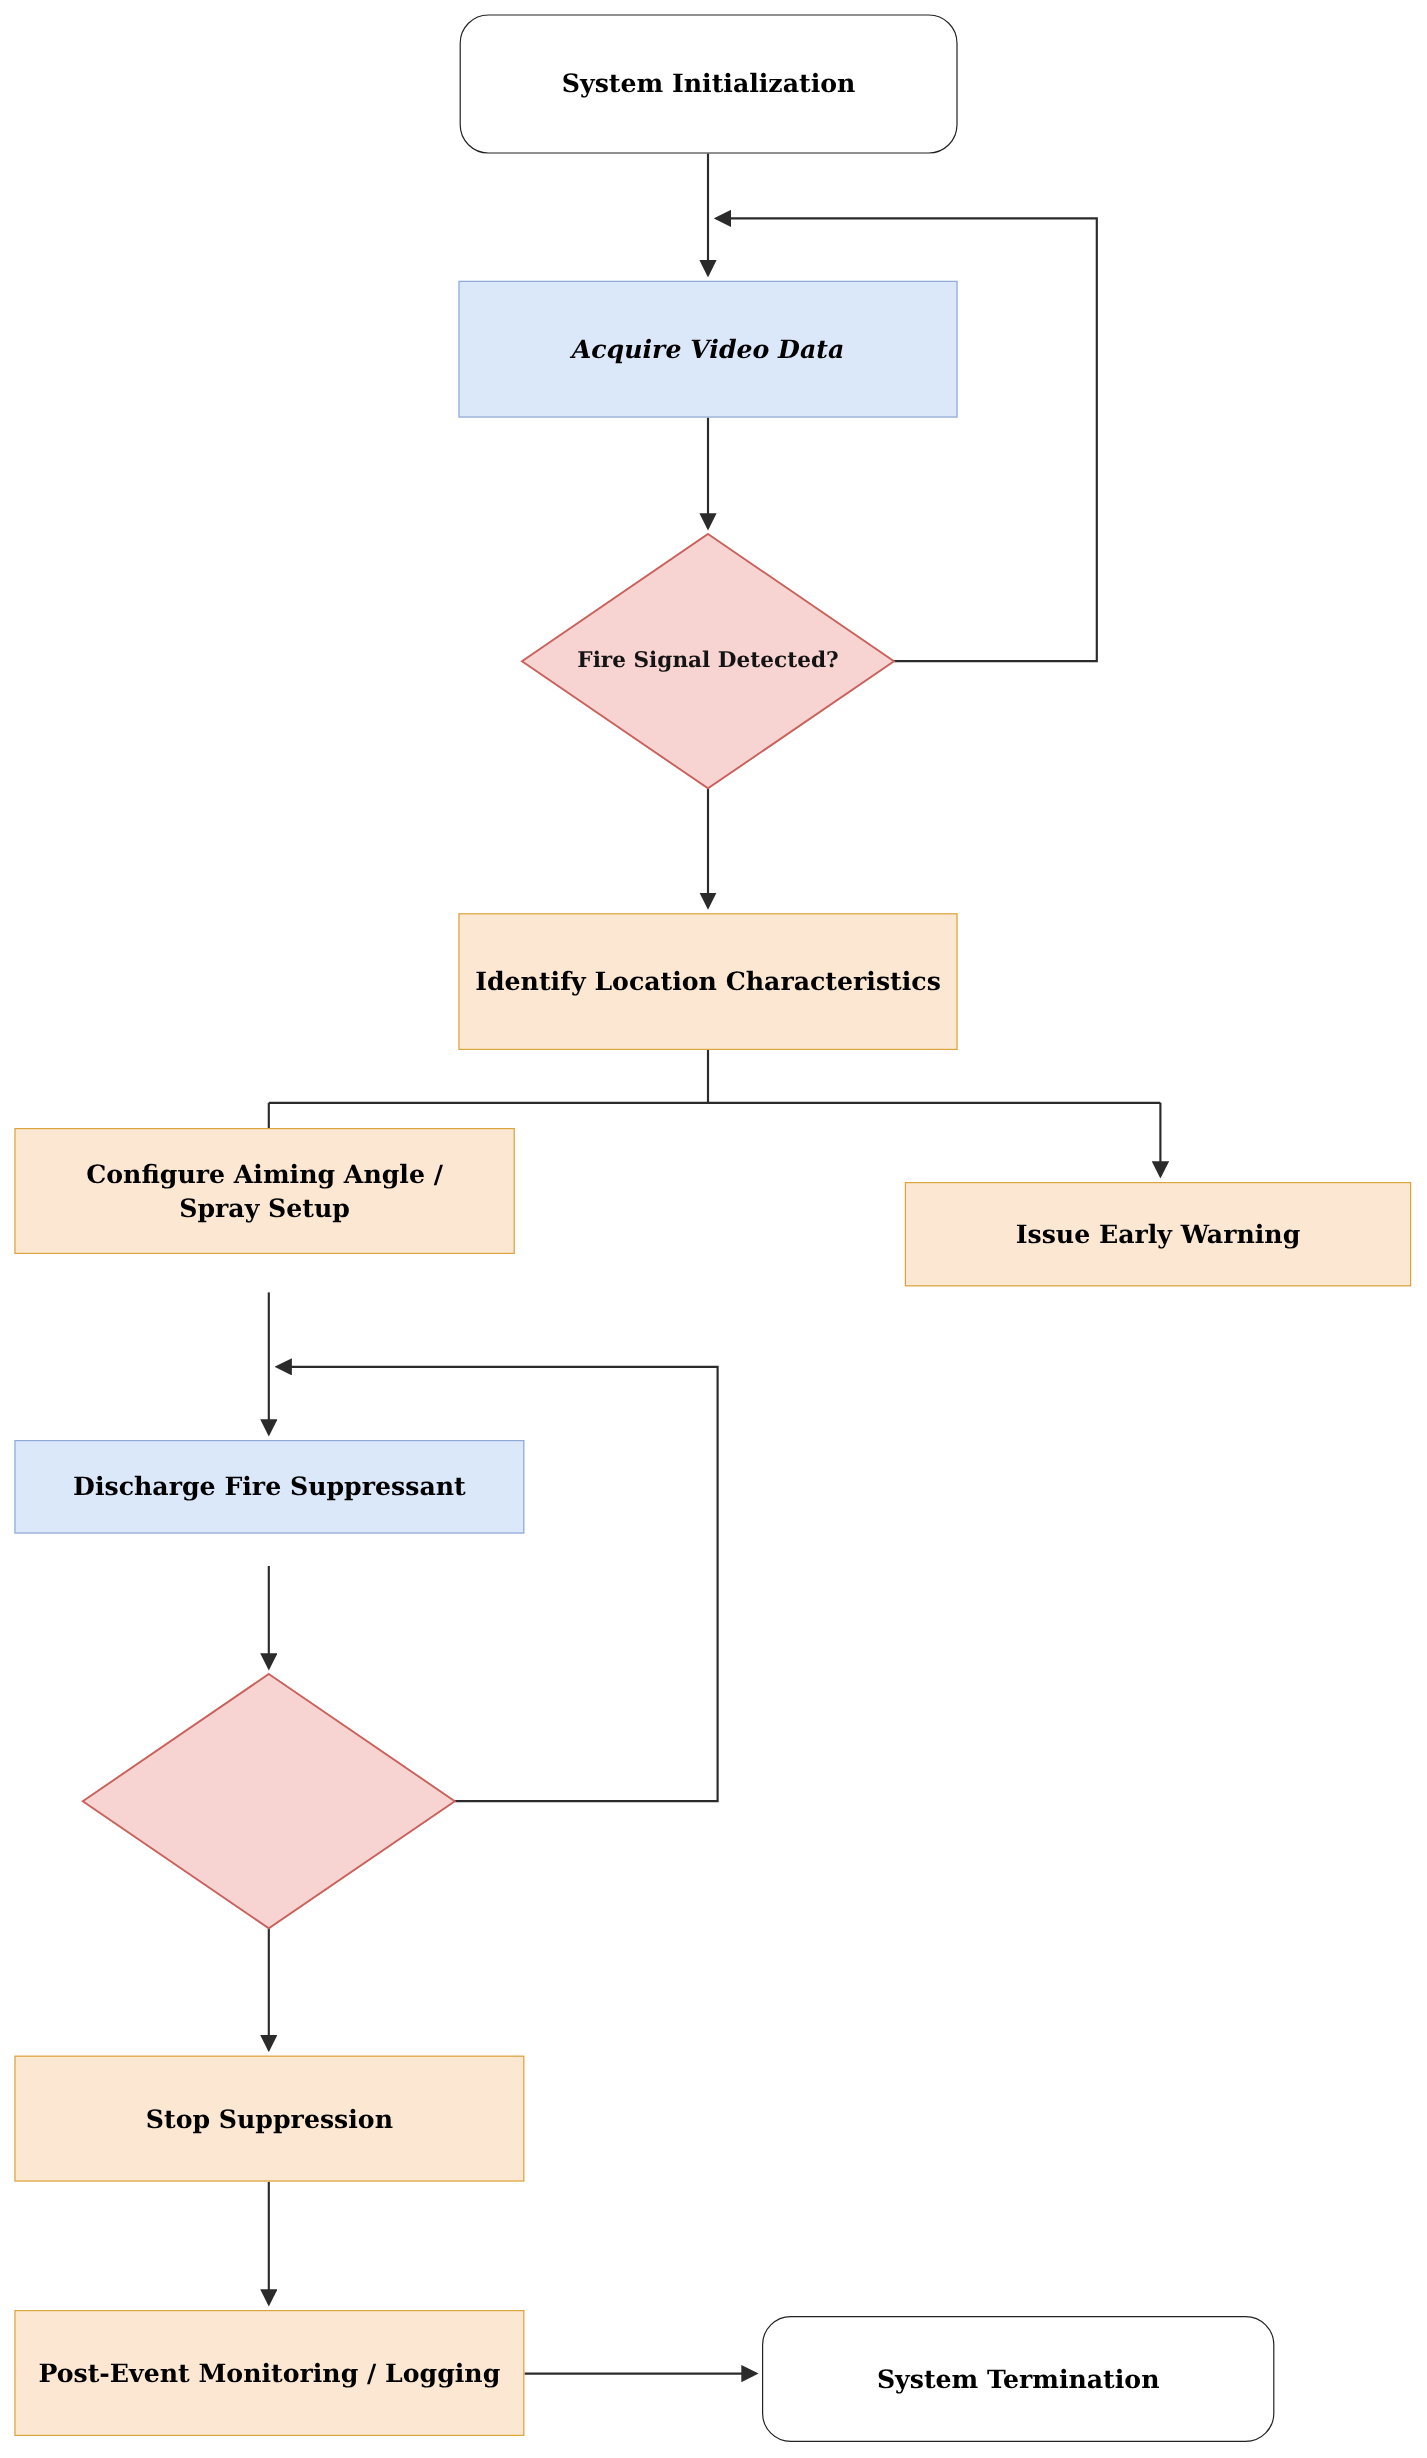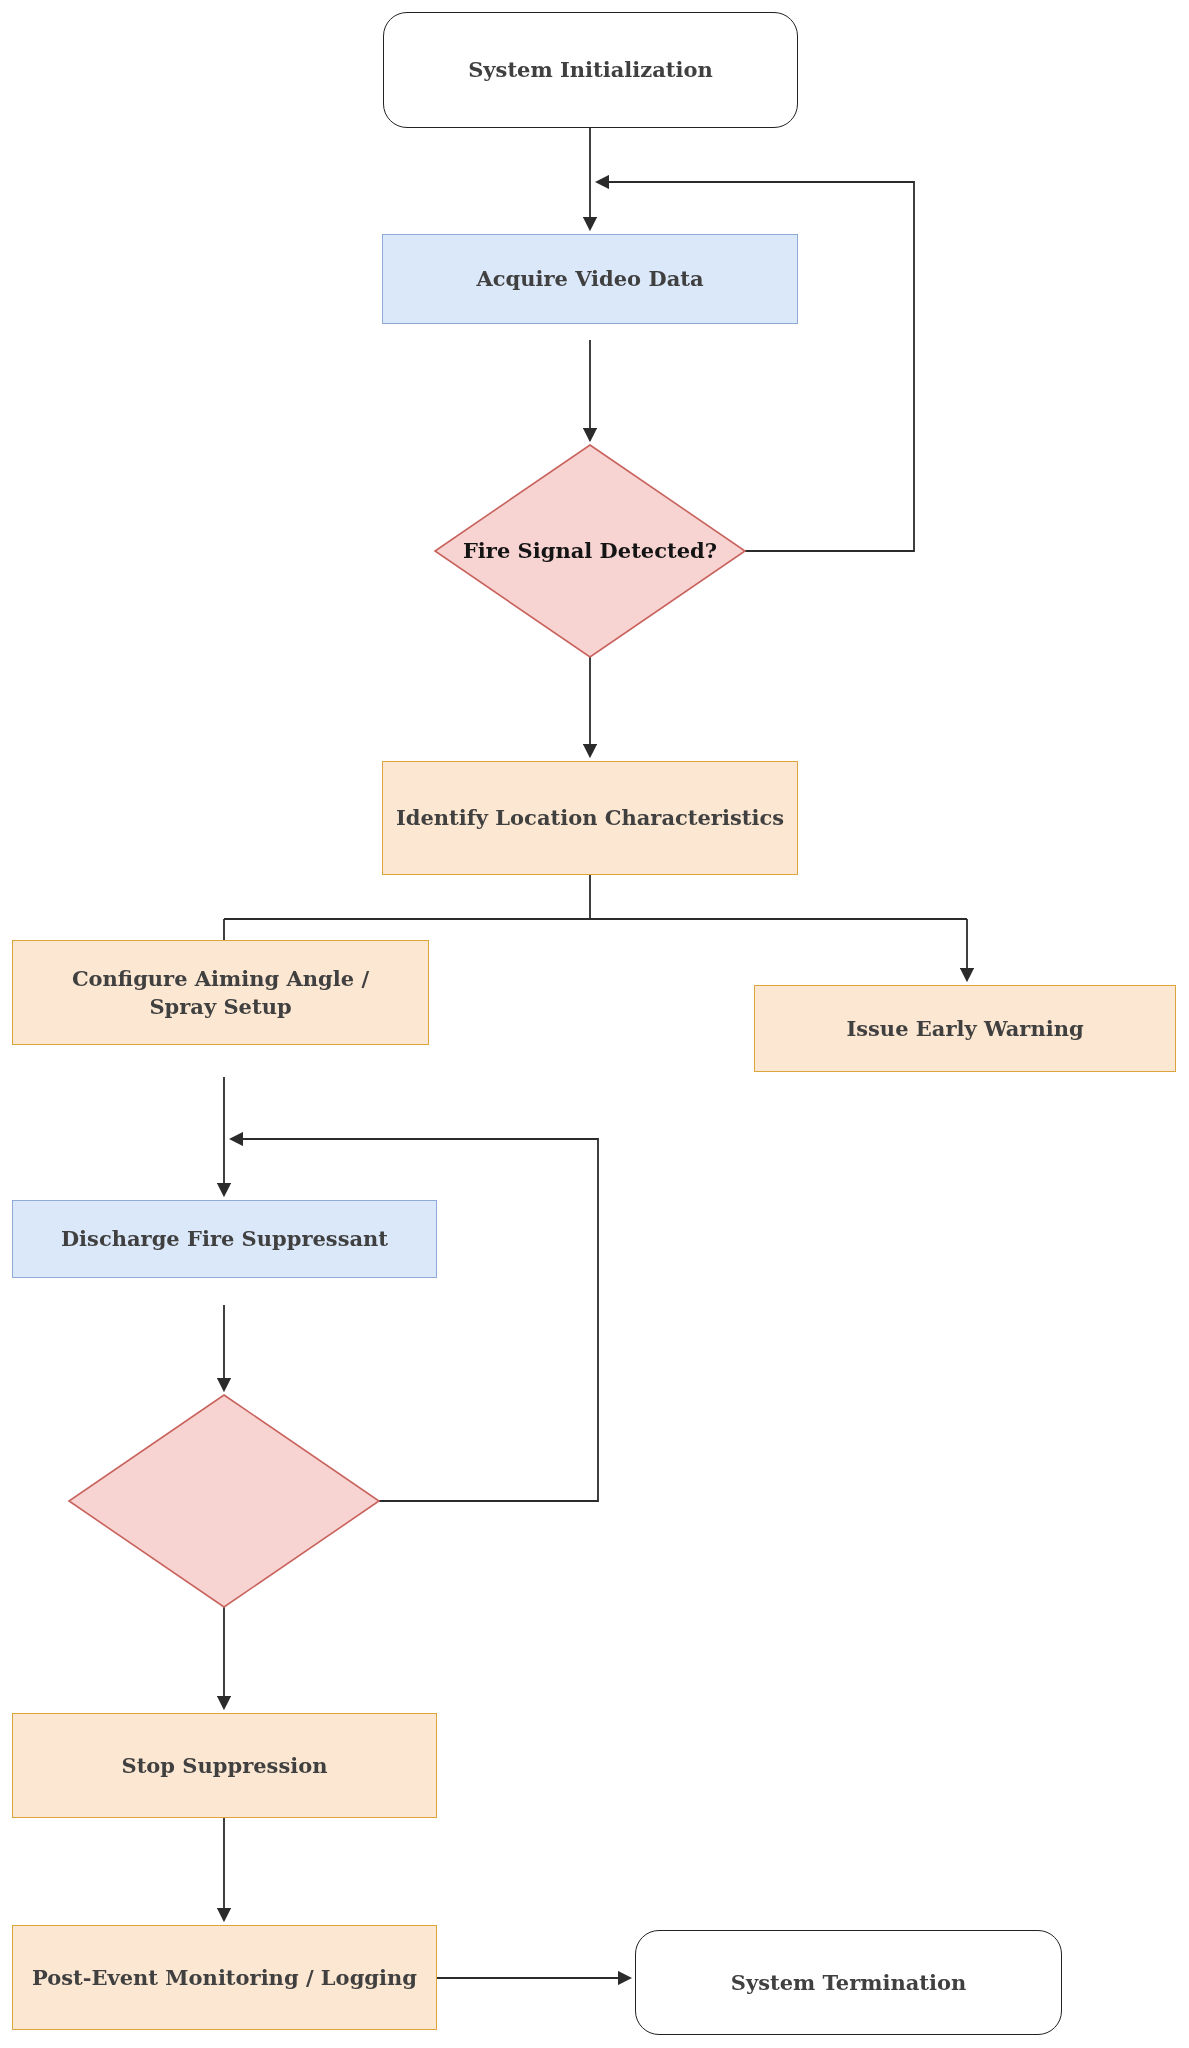--- a/index.html
+++ b/index.html
@@ -12,40 +12,40 @@
   }
   #wires{position:absolute;left:0;top:0;width:1189px;height:2048px;}
   .node{
     position:absolute;
     box-sizing:border-box;
     display:flex;align-items:center;justify-content:center;
     text-align:center;
     font-weight:700;
     font-size:21px;
     line-height:1.3;
-    color:#404040;
+    color:#000000;
   }
   .terminator{
     background:var(--terminator-fill,#ffffff);
     border:1.6px solid var(--terminator-border,#222222);
     border-radius:24px;
   }
   .process{
     background:var(--process-fill,#dbe8fa);
     border:1.6px solid var(--process-border,#8fa9d8);
   }
   .action{
     background:var(--action-fill,#fce8d2);
     border:1.6px solid var(--action-border,#dda33d);
   }
   .diamond-label{
     position:absolute;
     display:flex;align-items:center;justify-content:center;
     text-align:center;
-    font-weight:700;font-size:21px;line-height:1.25;color:#141414;
+    font-weight:700;font-size:18px;line-height:1.25;color:#141414;
   }
   .cfg-label{max-width:340px;display:inline-block;}
 </style>
 </head>
 <body>
 
 <div id="canvas">
 
   <svg id="wires" viewBox="0 0 1189 2048" xmlns="http://www.w3.org/2000/svg">
     <defs>
@@ -82,21 +82,21 @@
     </g>
 
     <polygon points="590,445 745,551 590,657 435,551" fill="var(--decision-fill,#f7d4d2)" stroke="var(--decision-border,#c9625d)" stroke-width="1.6"></polygon>
     <polygon points="224,1395 379,1501 224,1607 69,1501" fill="var(--decision-fill,#f7d4d2)" stroke="var(--decision-border,#c9625d)" stroke-width="1.6"></polygon>
   </svg>
 
   <div class="node terminator" style="left:383px;top:12px;width:415px;height:116px;">
     <span>System Initialization</span>
   </div>
 
-  <div class="node process" style="left:382px;top:234px;width:416px;height:90px;">
+  <div class="node process" style="left:382px;top:234px;width:416px;height:114px;font-style:italic;">
     <span>Acquire Video Data</span>
   </div>
 
   <div class="diamond-label" style="left:440px;top:521px;width:300px;height:60px;">
     <span>Fire Signal Detected?</span>
   </div>
 
   <div class="node action" style="left:382px;top:761px;width:416px;height:114px;">
     <span>Identify Location Characteristics</span>
   </div>

